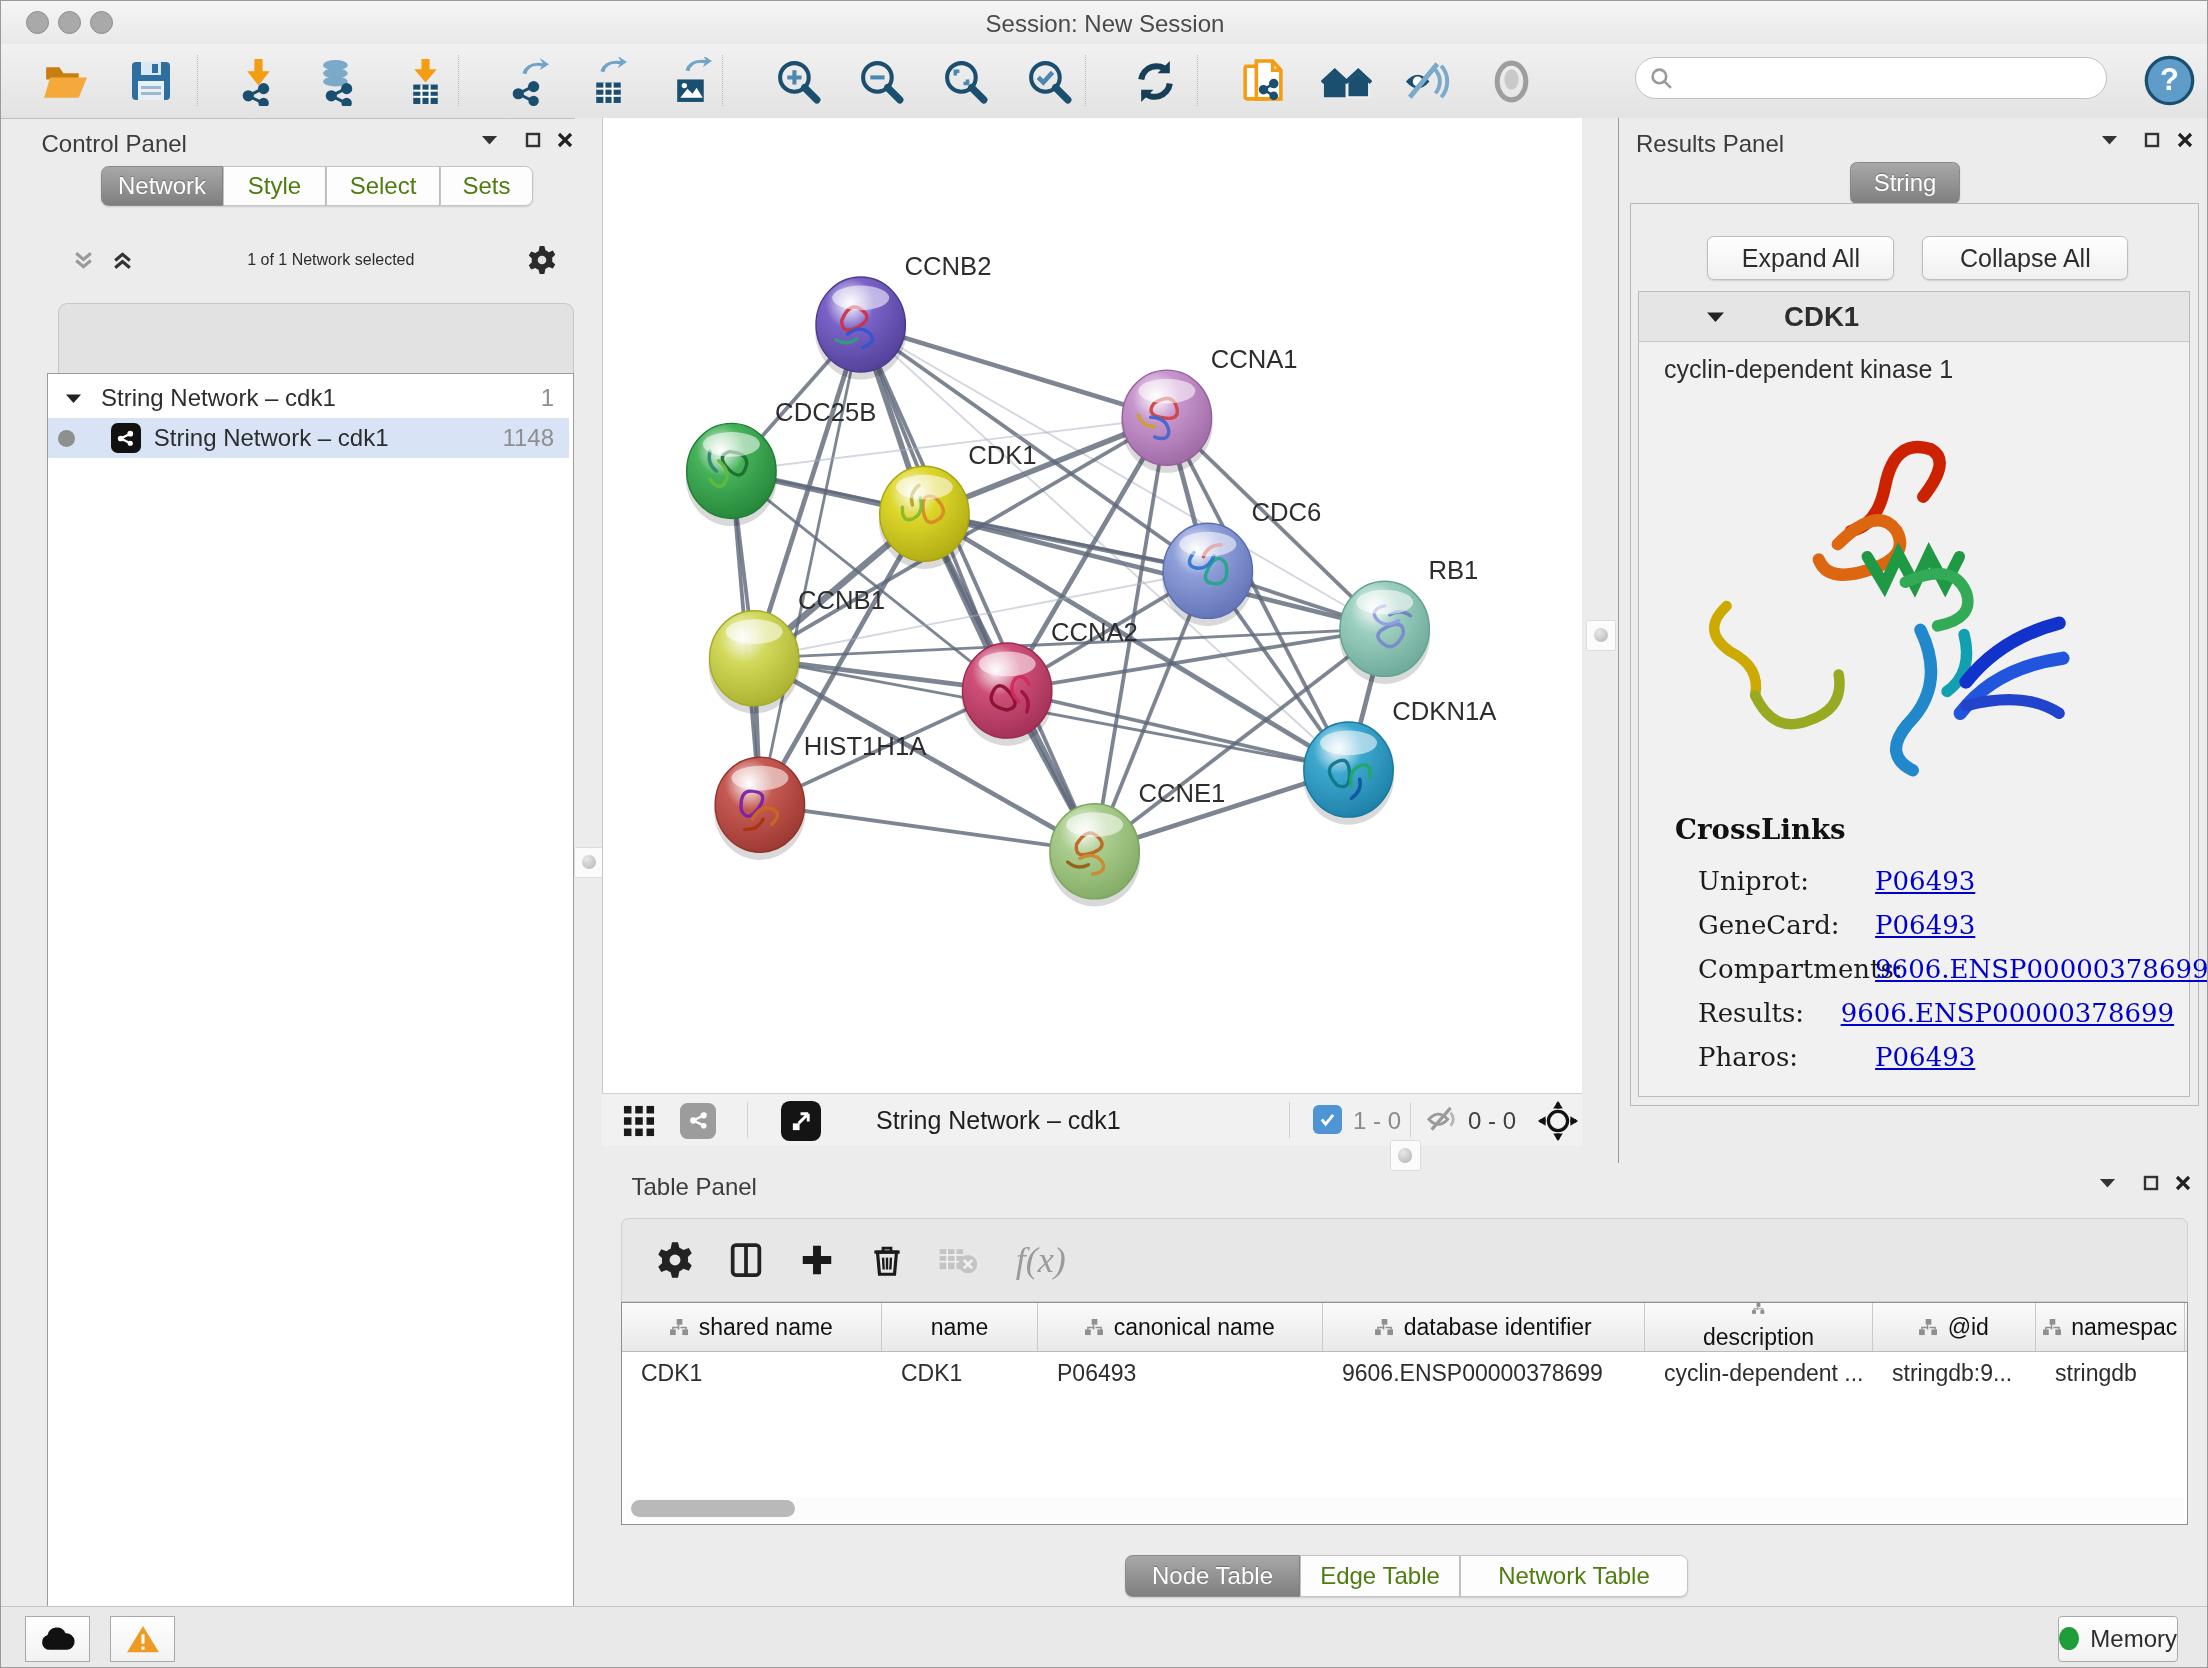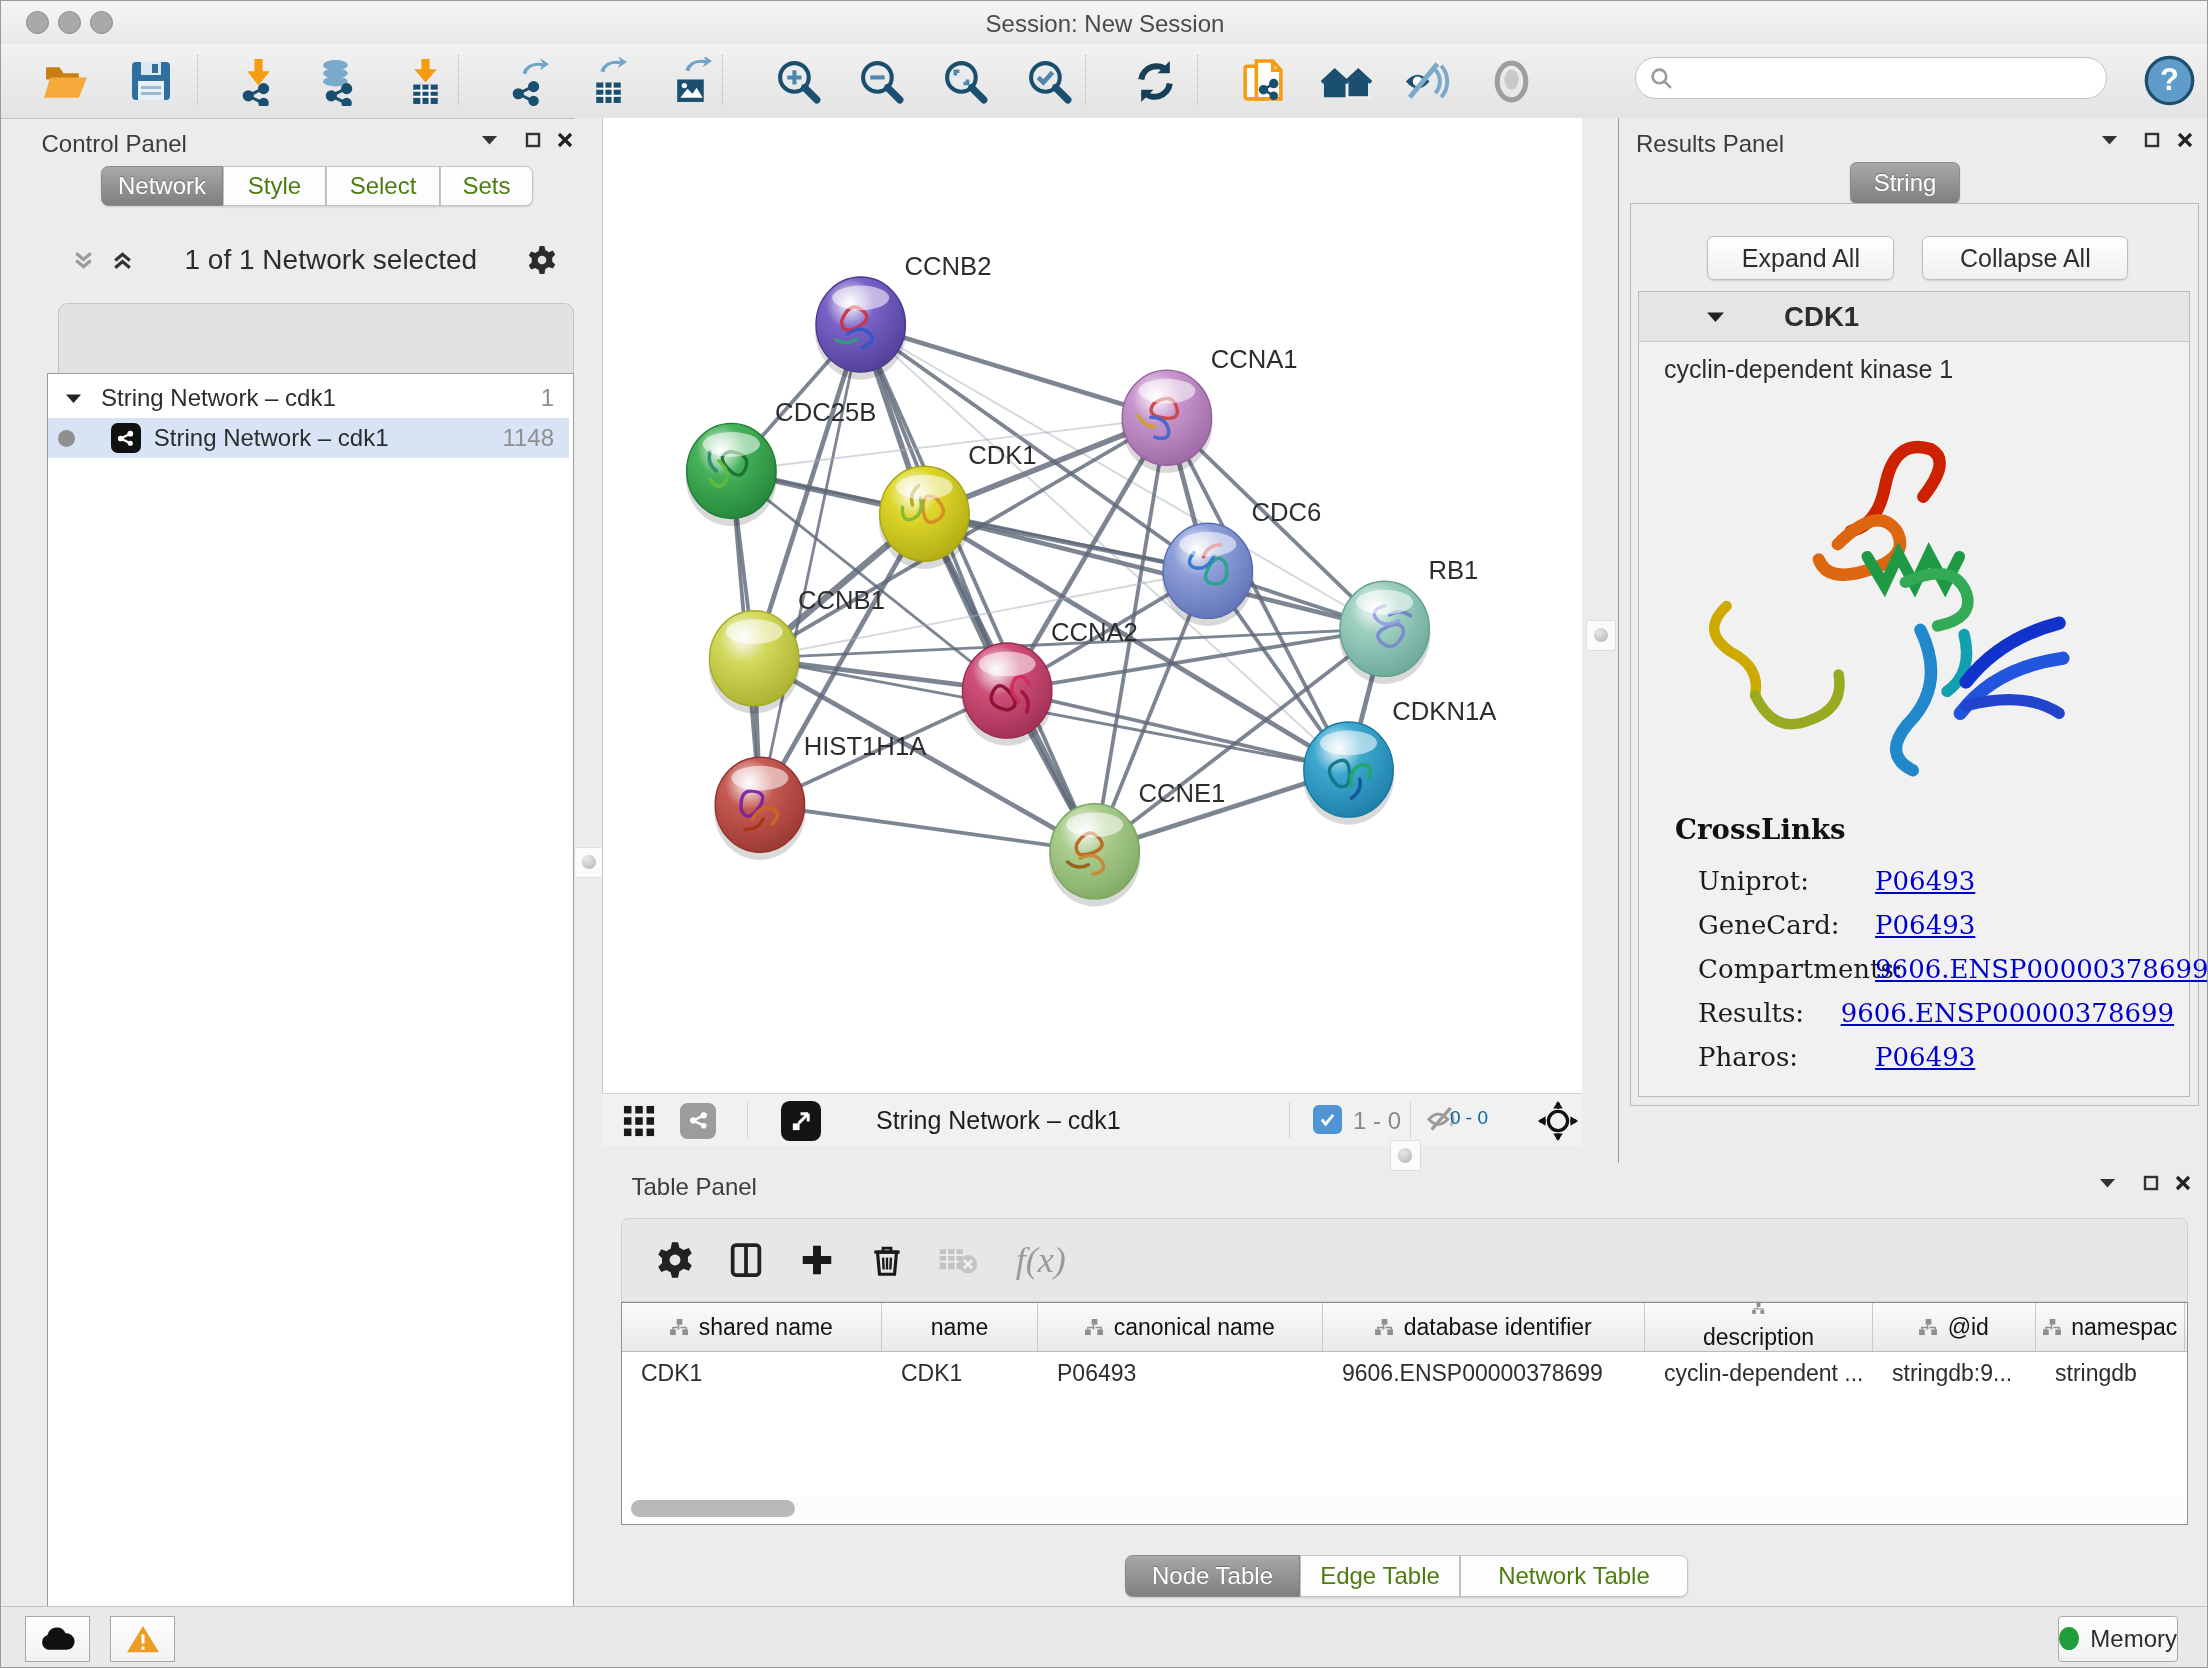--- a/index.html
+++ b/index.html
@@ -292,21 +292,21 @@
       <span style="margin-left:13.3px">
         <svg width="25" height="25" viewBox="0 0 24 24" fill="none" stroke="#9a9a9a" stroke-width="3">
             <path d="M5 5 l7 6 7 -6 M5 12 l7 6 7 -6"></path>
           </svg>
         </span>
       <span style="margin-left:13.3px">
         <svg width="25" height="25" viewBox="0 0 24 24" fill="none" stroke="#333" stroke-width="3">
             <path d="M5 19 l7 -6 7 6 M5 12 l7 -6 7 6"></path>
           </svg>
         </span>
-      <span style="flex:1;text-align:center;font-size:28px">1 of 1 Network selected</span>
+      <span style="flex:1;text-align:center;font-size:16px">1 of 1 Network selected</span>
       <span style="margin-right:15px">
         <svg width="30" height="30" viewBox="-16 -16 32 32">
             <g fill="#2b2b2b">
               <path d="M-2.5 -15 h5 l1.2 4.6 a10.5 10.5 0 0 1 3.4 2 l4.5 -1.7 2.5 4.4 -3.3 3.2 a10.5 10.5 0 0 1 0 4 l3.3 3.2 -2.5 4.4 -4.5 -1.7 a10.5 10.5 0 0 1 -3.4 2 L2.5 15 h-5 l-1.2 -4.6 a10.5 10.5 0 0 1 -3.4 -2 l-4.5 1.7 -2.5 -4.4 3.3 -3.2 a10.5 10.5 0 0 1 0 -4 l-3.3 -3.2 2.5 -4.4 4.5 1.7 a10.5 10.5 0 0 1 3.4 -2 Z"></path>
             </g>
             <circle r="4.6" fill="#e2e2e2"></circle>
           </svg>
         </span>
     </div>
 
@@ -589,21 +589,21 @@
       </span>
     <span class="abs" style="left:751px;top:13.3px;font-size:24px;color:#8b8b8b">1 - 0</span>
     <span class="nsep" style="left:808px"></span>
     <span class="abs" style="left:824px;top:11.4px">
       <svg width="34" height="28.5" viewBox="0 0 36 30">
           <path d="M3 15 q10 -11 20 0 q-10 11 -20 0 Z" fill="none" stroke="#9a9a9a" stroke-width="3"></path>
           <path d="M26 8 a10 10 0 0 1 0 14" stroke="#b5b5b5" stroke-width="3" fill="none"></path>
           <line x1="6" y1="26" x2="26" y2="3" stroke="#9a9a9a" stroke-width="3.4"></line>
         </svg>
       </span>
-    <span class="abs" style="left:848px;top:13.3px;font-size:19px;color:#0369a1">0 - 0</span>
+    <span class="abs" style="left:866px;top:13.3px;font-size:24px;color:#404040">0 - 0</span>
     <span class="abs" style="left:934px;top:4.8px">
       <svg width="44" height="44" viewBox="0 0 46 46">
           <circle cx="23" cy="23" r="10" fill="none" stroke="#111" stroke-width="3.4"></circle>
         <path d="M23 2 l5 8 h-10 Z M23 44 l5 -8 h-10 Z M2 23 l8 -5 v10 Z M44 23 l-8 -5 v10 Z" fill="#111"></path>
         <path d="M23 10 v-6 M23 42 v-6 M10 23 h-6 M42 23 h-6" stroke="#111" stroke-width="3.4"></path>
         </svg>
       </span>
   </div>
 
   <div class="abs" style="left:601px;top:1145px;width:1607px;height:17px;background:#ececec">

